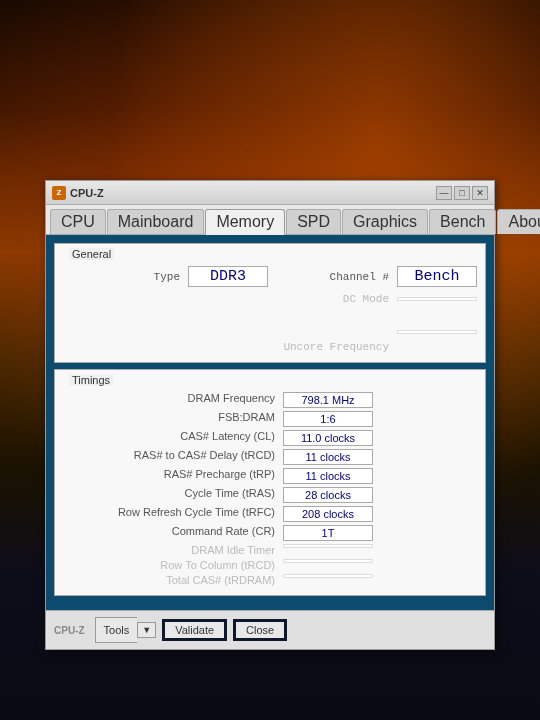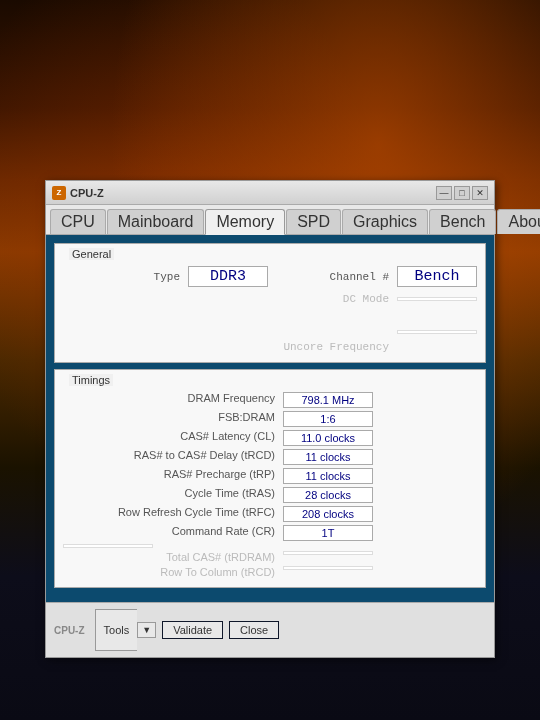--- a/index.html
+++ b/index.html
@@ -225,37 +225,37 @@
     }
 
     .footer-version {
       color: #888;
       font-size: 10px;
       flex: 1;
     }
 
     .footer-btn {
       background: #e8e8e8;
-      border: 1px solid #0f172a;
+      border: 3px solid #0f172a;
       padding: 2px 10px;
       font-size: 11px;
       cursor: pointer;
       color: #333;
     }
 
     .tools-group {
       display: flex;
       align-items: center;
       gap: 0;
     }
 
     .tools-btn {
       background: #e8e8e8;
       border: 1px solid #999;
-      padding: 14px 8px;
+      padding: 6px 8px;
       font-size: 11px;
       cursor: pointer;
       color: #333;
       border-right: none;
     }
 
     .tools-arrow {
       background: #e8e8e8;
       border: 1px solid #999;
       padding: 2px 4px;
@@ -357,28 +357,29 @@
         </div>
         <div class="timings-row">
           <span class="timings-label">Row Refresh Cycle Time (tRFC)</span>
           <div class="timings-value">208 clocks</div>
         </div>
         <div class="timings-row">
           <span class="timings-label">Command Rate (CR)</span>
           <div class="timings-value">1T</div>
         </div>
         <div class="timings-row grayed-out">
+          <span class="timings-label">DRAM Idle Timer</span>
+          <div class="timings-value"></div>
+        </div>
+        <div class="timings-row grayed-out">
+          <span class="timings-label">Row To Column (tRCD)</span>
           <div class="timings-value"></div>
         </div>
         <div class="timings-row grayed-out">
           <span class="timings-label">Total CAS# (tRDRAM)</span>
-          <div class="timings-value"></div>
-        </div>
-        <div class="timings-row grayed-out">
-          <span class="timings-label">Row To Column (tRCD)</span>
           <div class="timings-value"></div>
         </div>
       </div>
     </div>
 
   </div>
 
   <div class="footer">
     <span class="footer-logo">CPU-Z</span>
     <div class="tools-group">

